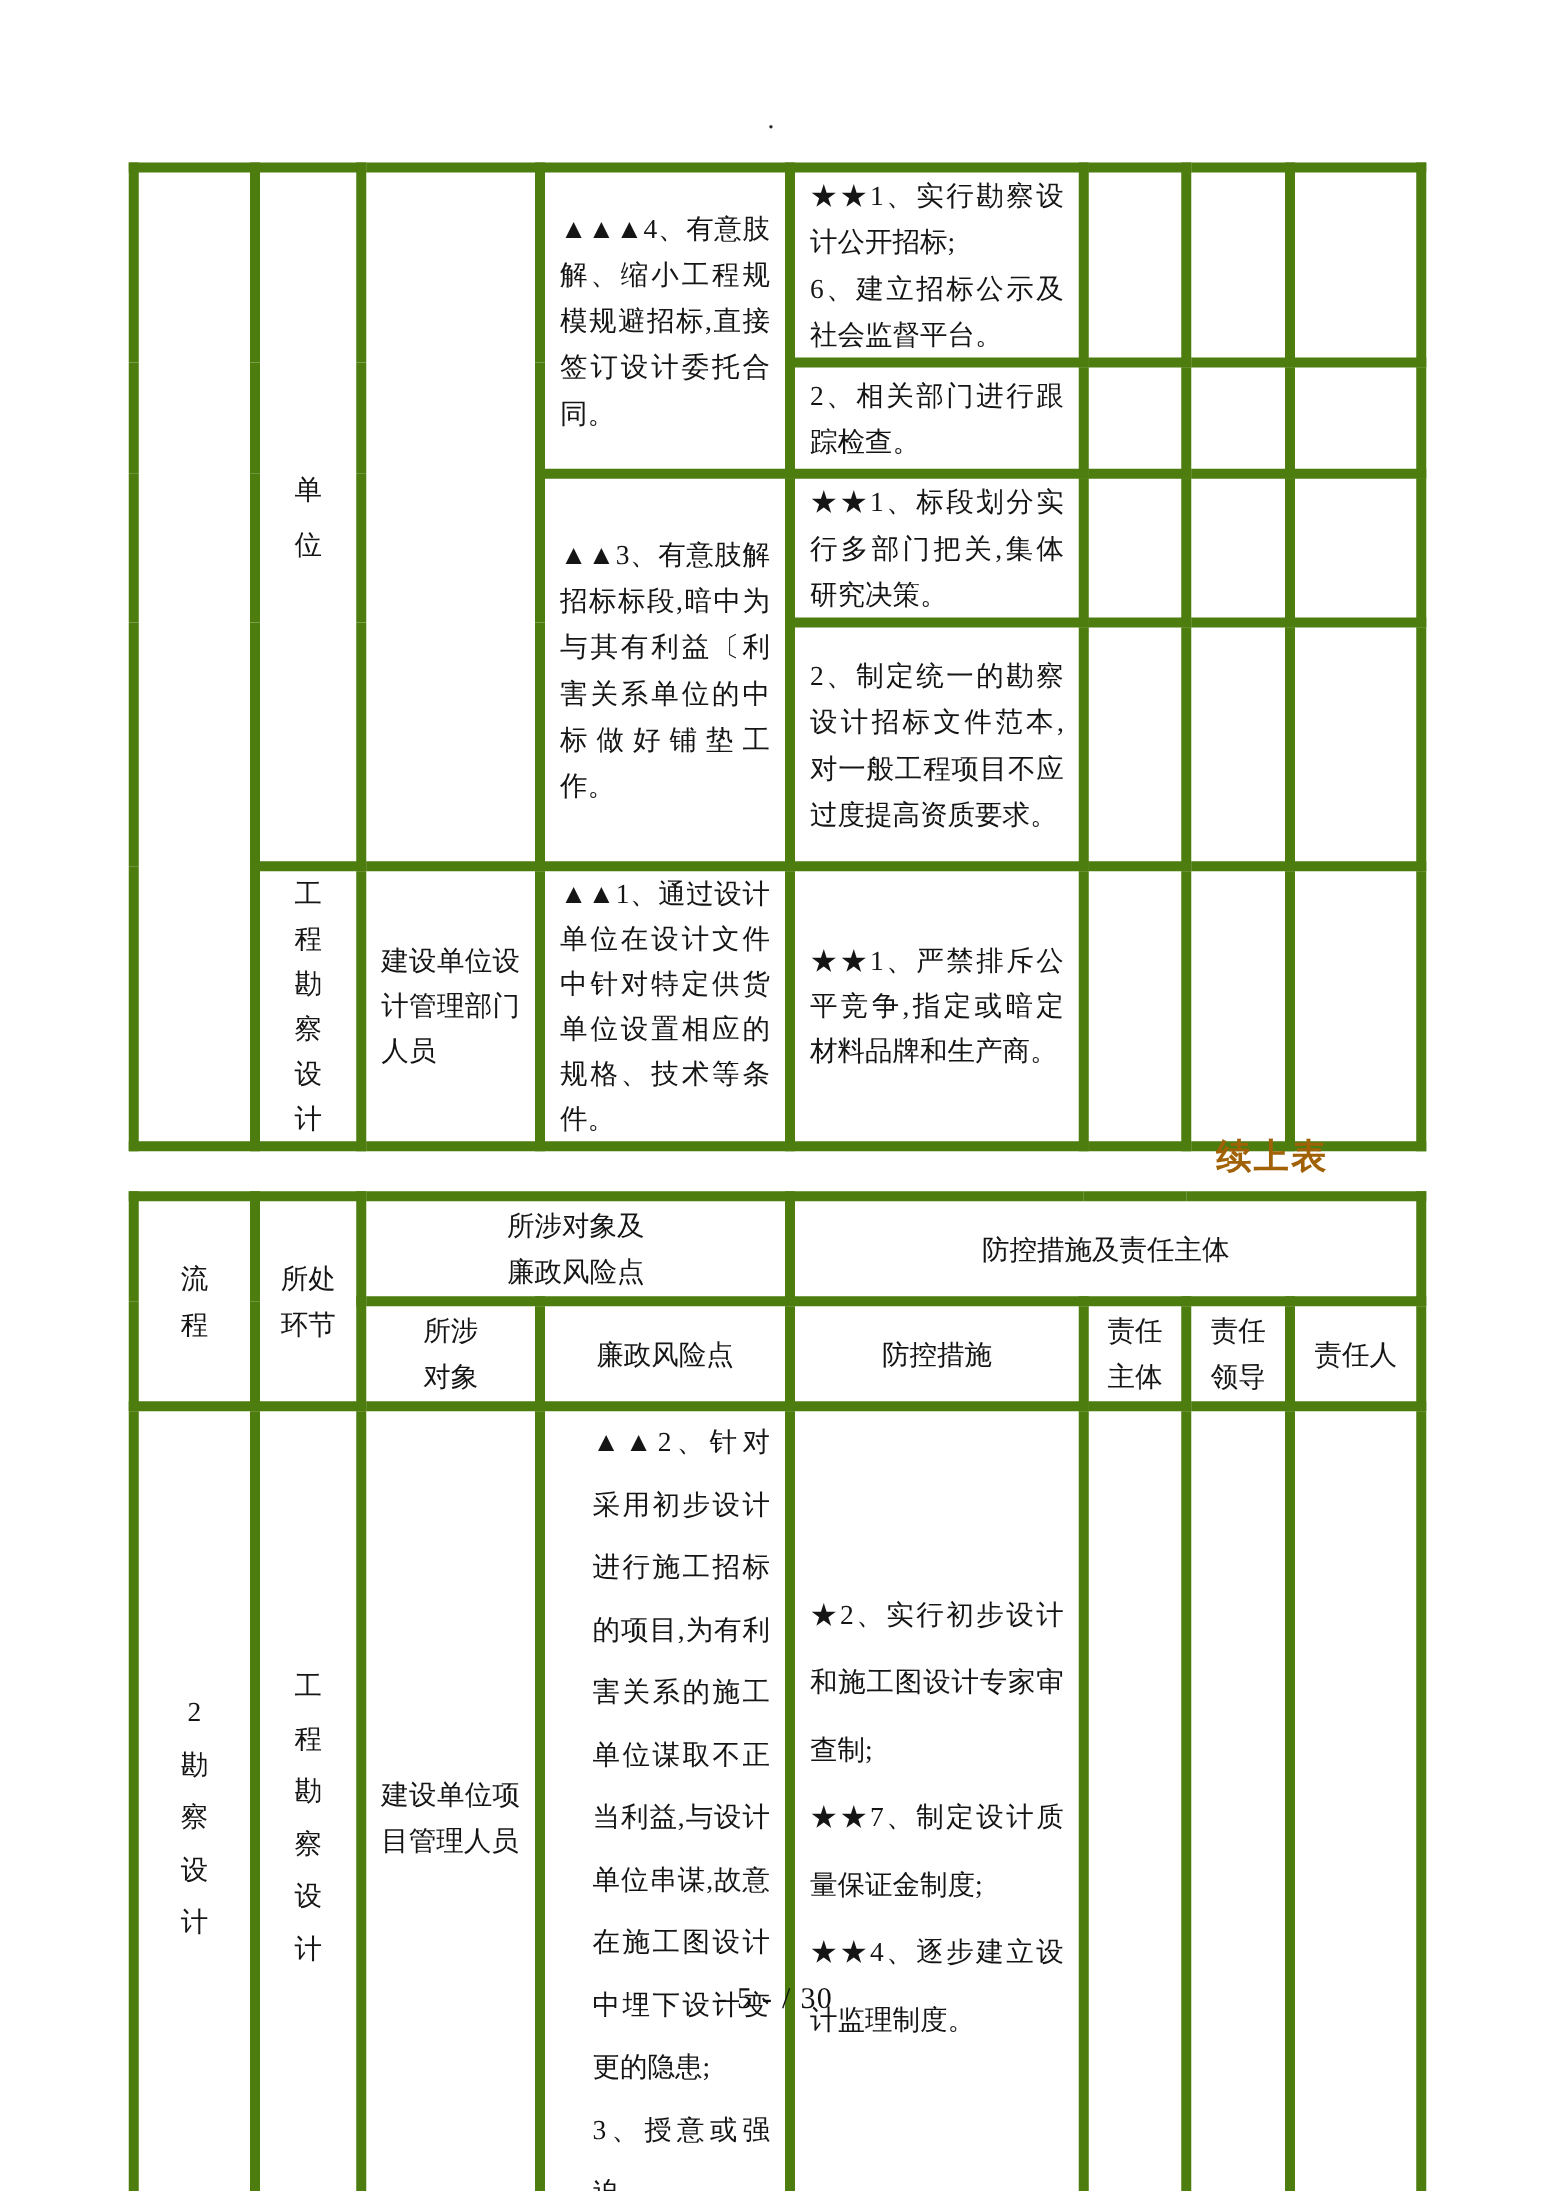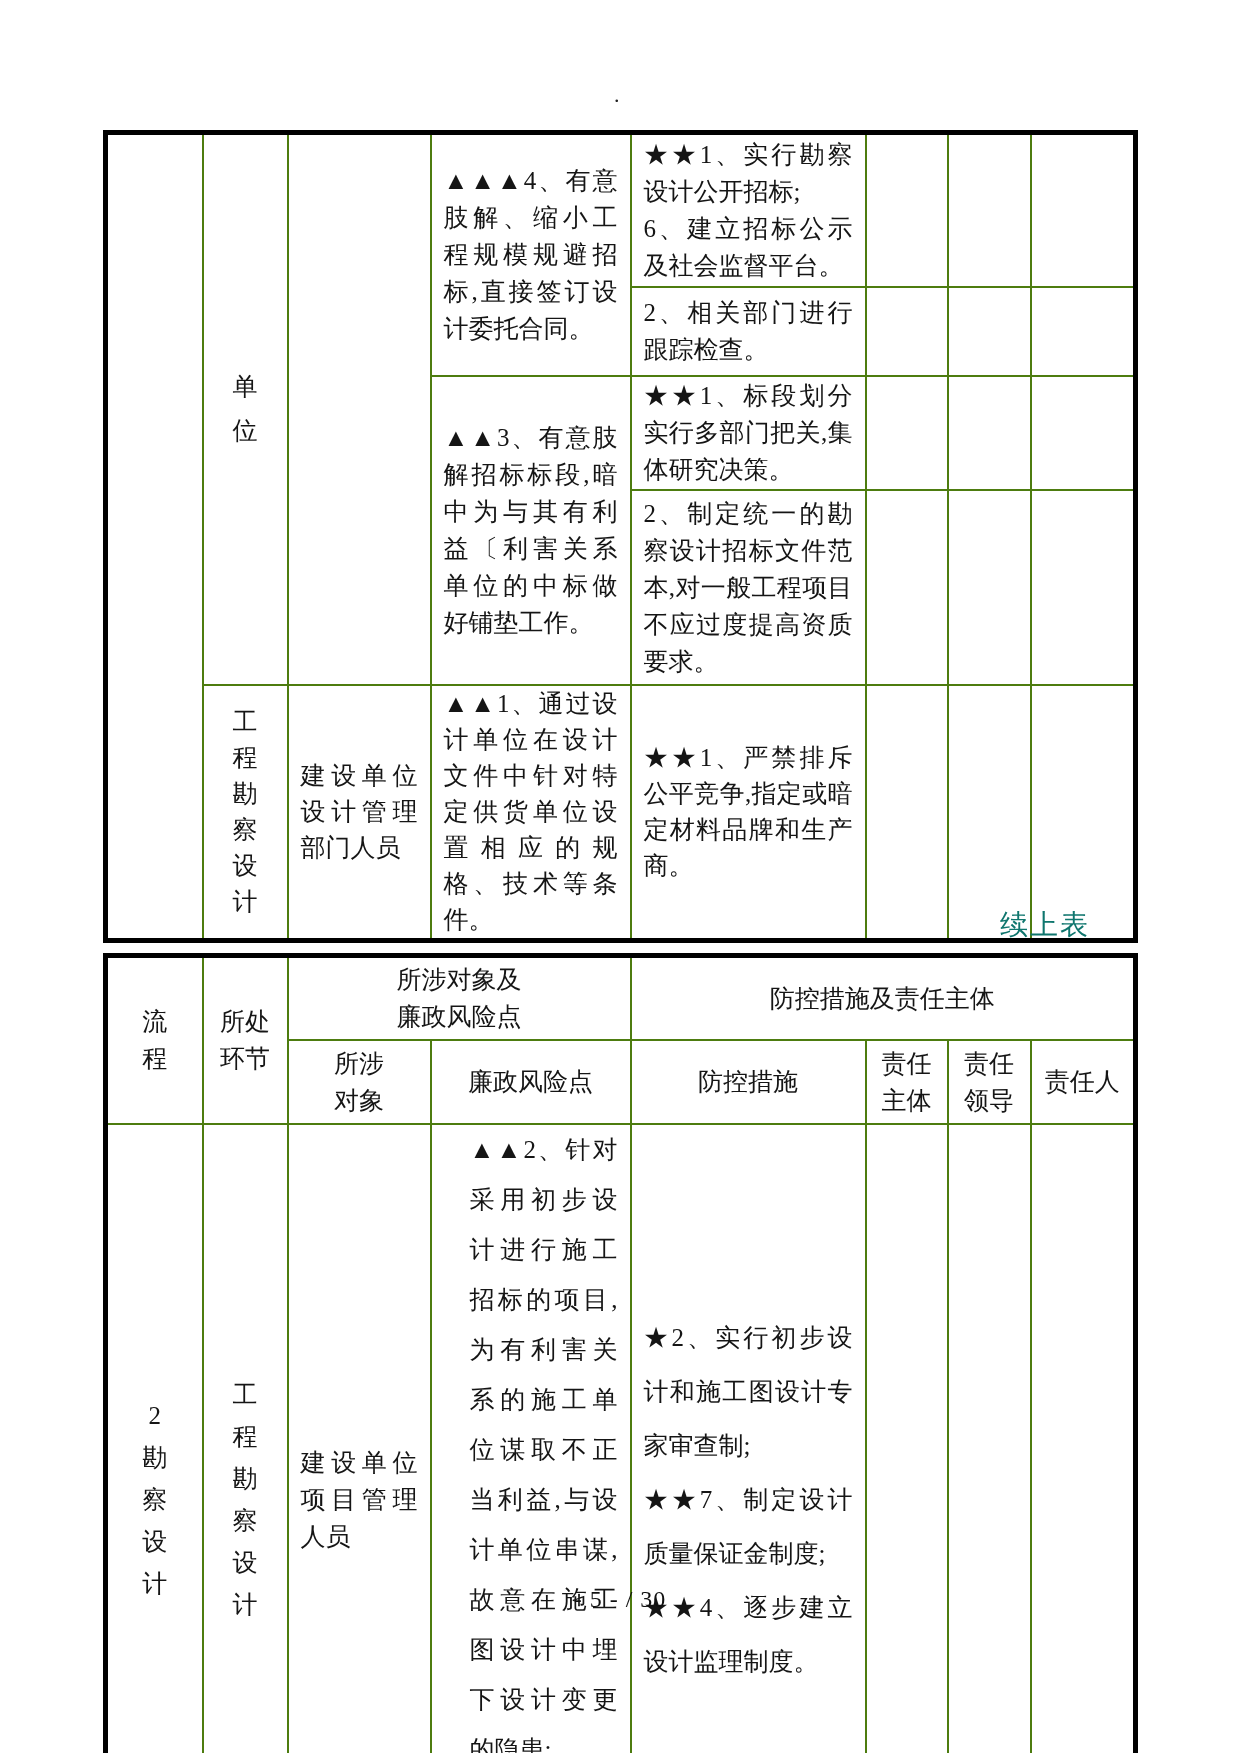--- a/index.html
+++ b/index.html
@@ -7,21 +7,21 @@
     position:relative;width:1240px;height:1753px;background:#ffffff;
     font-family:"Liberation Serif","DejaVu Serif",serif;color:#151515;
     overflow:hidden;
   }
   .stray-dot{position:absolute;left:614px;top:82px;font-size:22px;color:#222;}
   .doc-table{
     position:absolute;border-collapse:collapse;table-layout:fixed;
     background:#fff;border:5px solid #000;
   }
   .doc-table td{
-    border:2px solid #4d7c0f;padding:0 12px;font-size:25px;
+    border:8px solid #4d7c0f;padding:0 12px;font-size:22px;
     vertical-align:middle;overflow:hidden;
   }
   .t1{left:103px;top:130px;width:1030px;}
   .t2{left:103px;top:953px;width:1030px;}
   
   .jtext{
     text-align:justify;text-align-last:left;
     text-justify:inter-character;line-height:37px;
   }
   .lh36 .jtext{line-height:36px;}
@@ -29,22 +29,22 @@
   .t2 .measure-par{line-height:54px;}
   
   .vtext{white-space:pre-line;text-align:center;line-height:40px;padding:0 4px;}
   .vtop{vertical-align:top;padding-top:6px;line-height:44px;}
   .stage6{line-height:36px;}
   .t2 .vtext{line-height:42px;}
   
   .hcell{text-align:center;white-space:pre-line;line-height:37px;padding:0 4px;}
   .cell-top{vertical-align:top;padding-top:8px;}
   .continued-label{
-    position:absolute;left:1000px;top:906px;font-size:28px;font-weight:normal;
-    letter-spacing:2px;color:#0f766e;
+    position:absolute;left:973px;top:906px;font-size:28px;font-weight:bold;
+    letter-spacing:2px;color:#a16207;
   }
   .page-number{
     position:absolute;left:0;top:1586px;width:100%;text-align:center;
     font-size:24px;color:#111;letter-spacing:1px;
   }
 </style>
 </head>
 <body>
 
 <div class="page">

